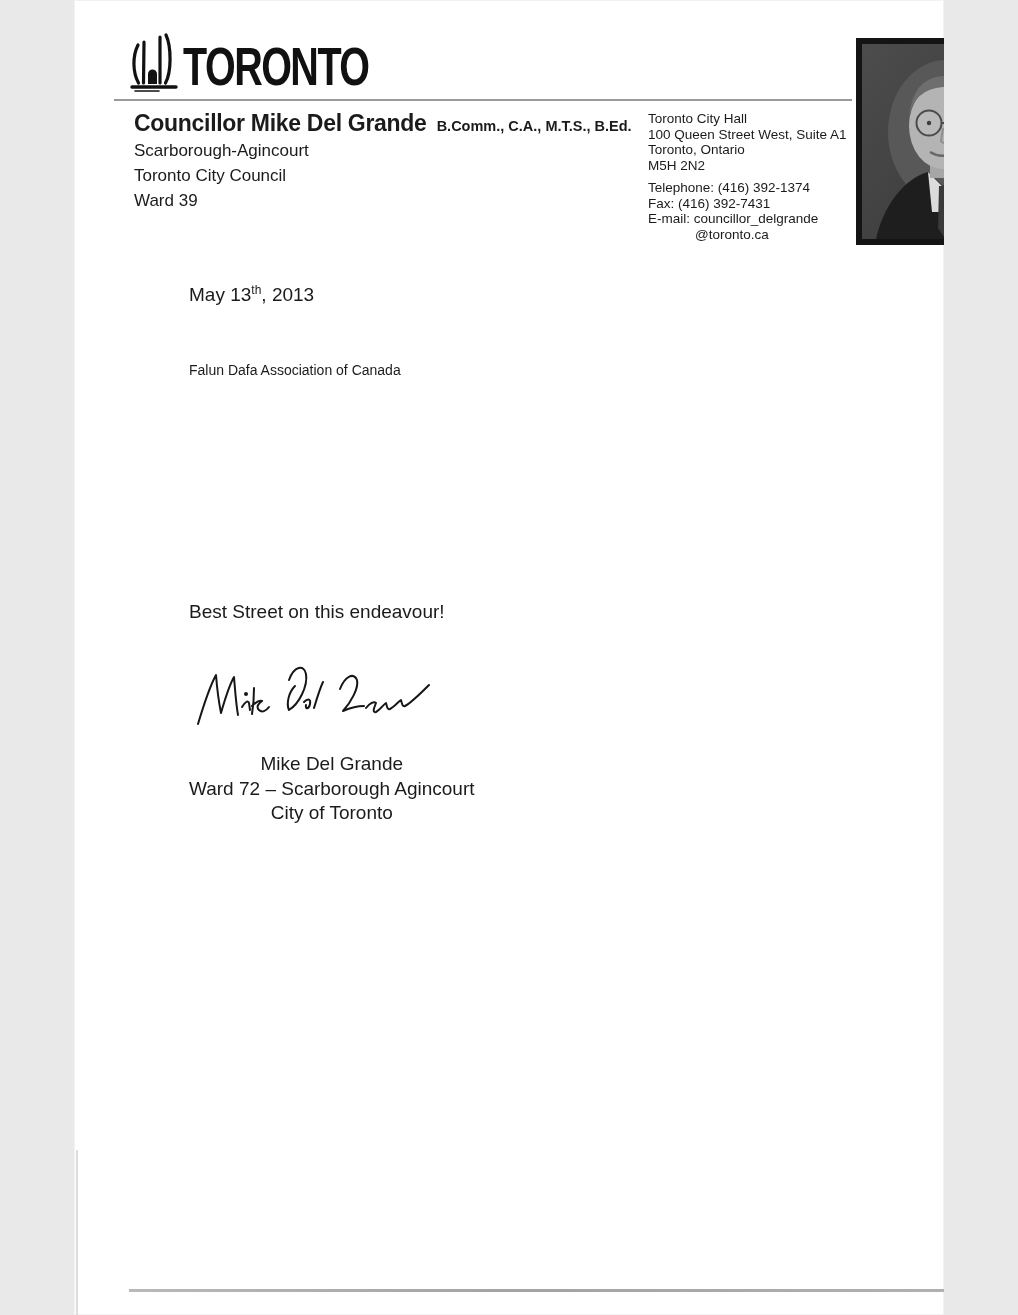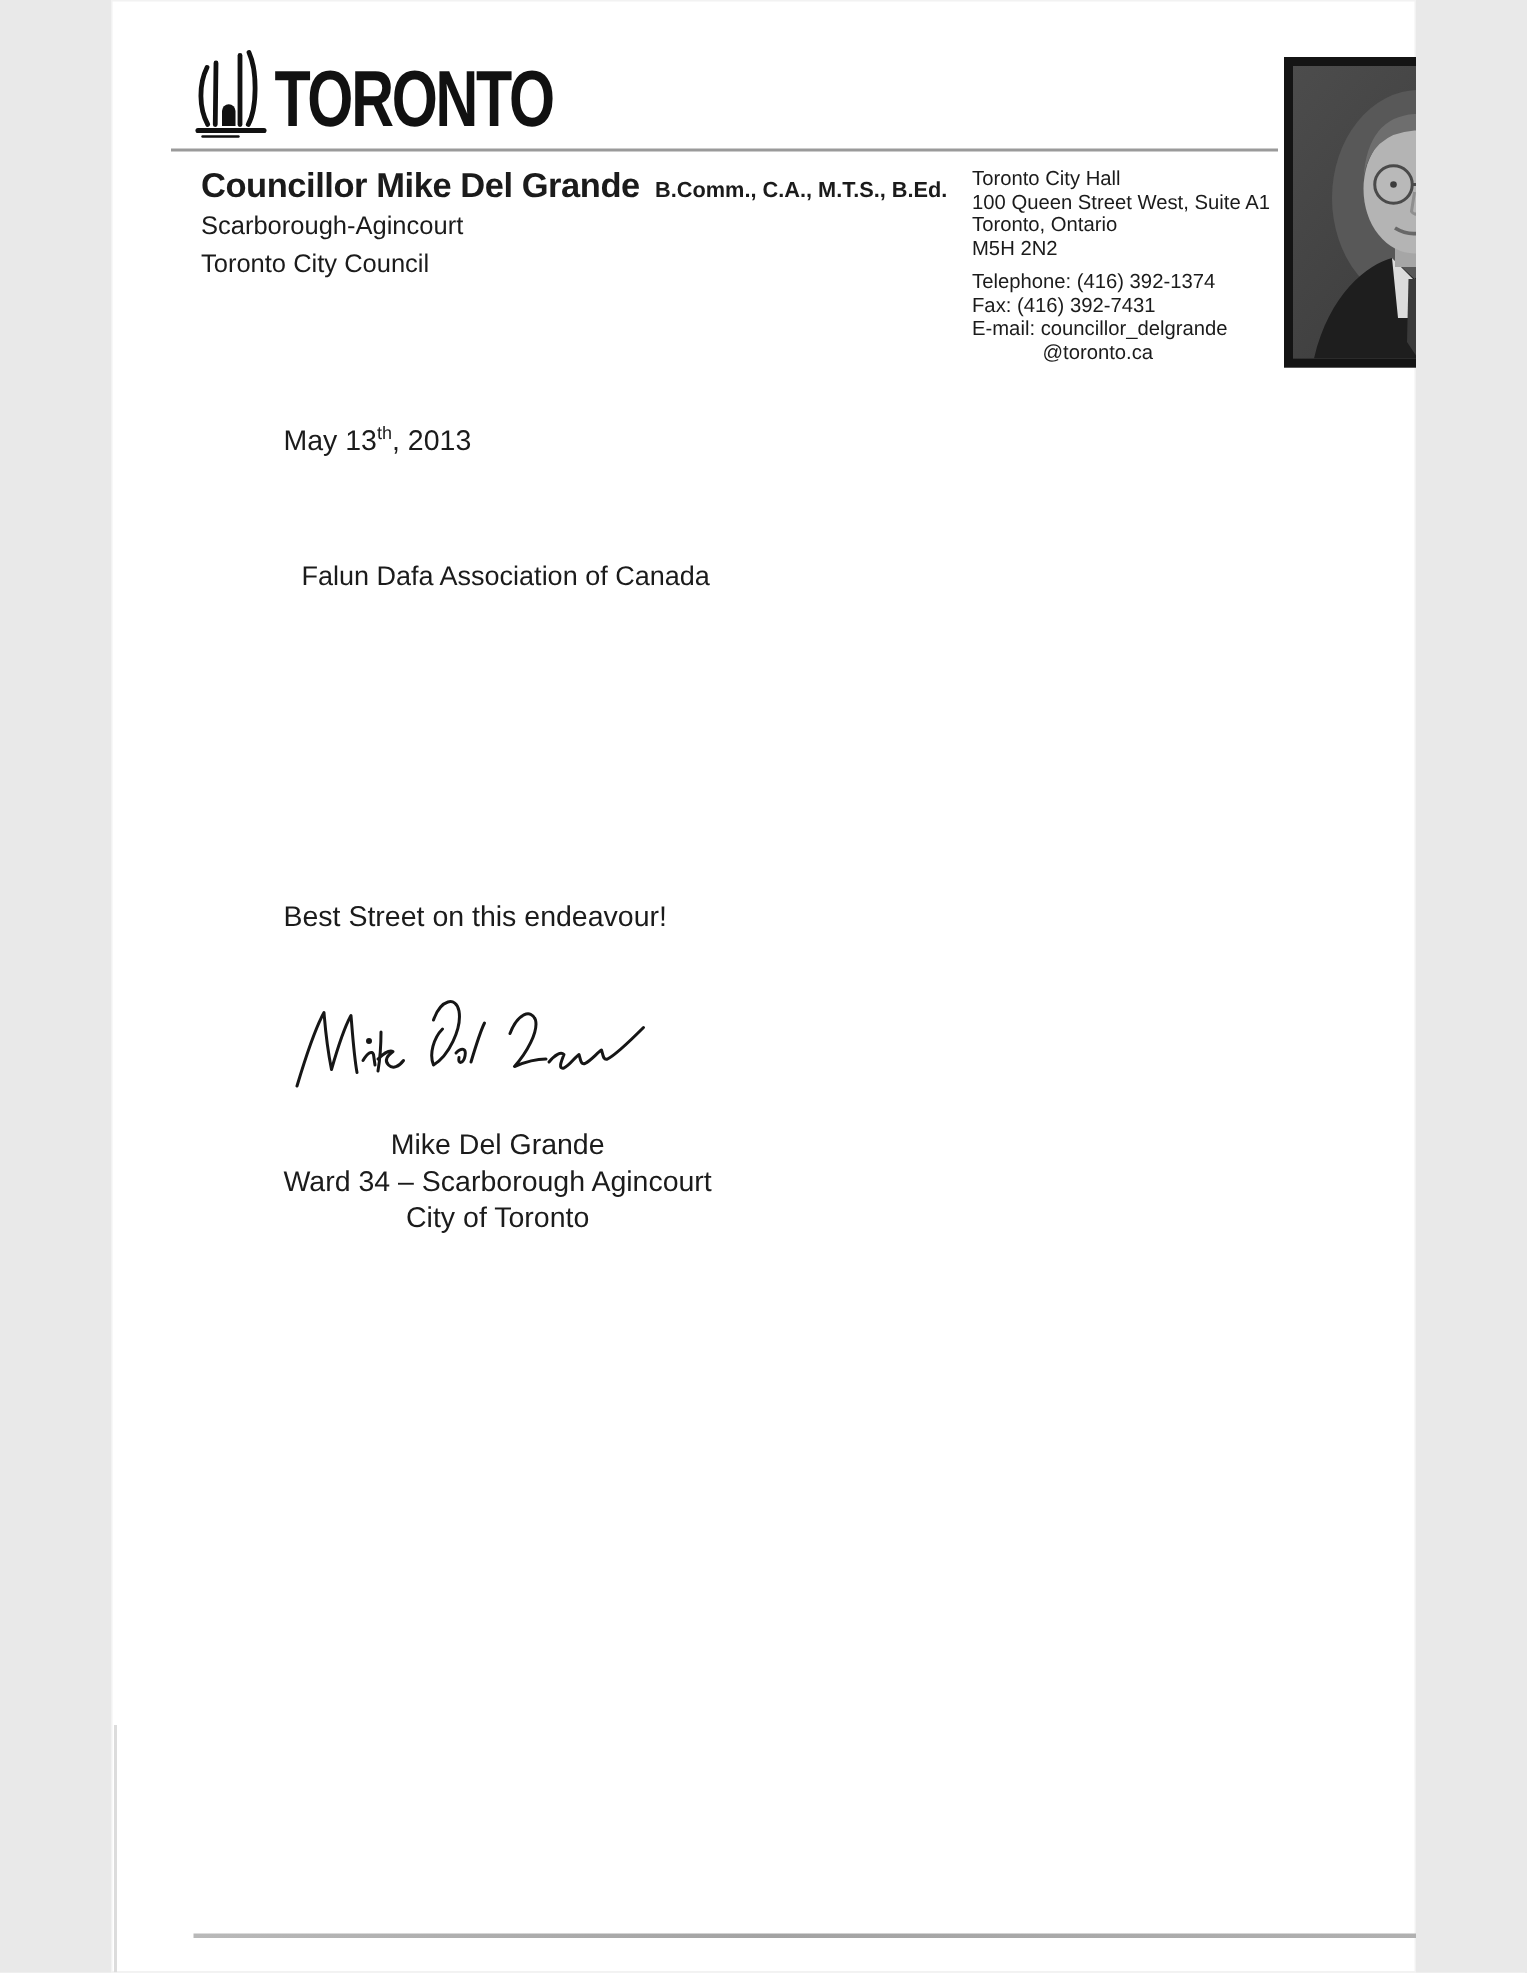--- a/index.html
+++ b/index.html
@@ -37,21 +37,21 @@
   .contact-gap{height:7px;}
   .email-cont{padding-left:47px;}
   .photo{
     position:absolute;left:782px;top:38px;width:173px;height:207px;
     border:6px solid #141414;box-sizing:border-box;background:#454545;
   }
   .photo svg{display:block;width:100%;height:100%;}
   
   .date-line{position:absolute;left:115px;top:284px;font-size:19px;margin:0;}
   .date-line sup{font-size:12px;vertical-align:super;line-height:0;}
-  .recipient{position:absolute;left:115px;top:362px;font-size:18px;margin:12px;}
+  .recipient{position:absolute;left:115px;top:362px;font-size:14px;margin:0;}
   .body-par{
     position:absolute;left:115px;top:505px;width:800px;
     font-size:19px;line-height:26.5px;margin:0;
   }
   .wishes{position:absolute;left:115px;top:601px;font-size:19px;margin:0;}
   .signature{position:absolute;left:118px;top:658px;}
   .signoff{position:absolute;left:115px;top:752px;font-size:19px;line-height:24.5px;text-align:center;}
   
   .scan-edge-bottom{
     position:absolute;left:55px;top:1289px;width:963px;height:3px;
@@ -83,20 +83,21 @@
 
   <div class="header-divider"></div>
 
   <div class="councillor-block">
     <div class="name-line">
       <span>Councillor Mike Del Grande</span>
       <span class="credentials">B.Comm., C.A., M.T.S., B.Ed.</span>
     </div>
     <div class="org-line">Scarborough-Agincourt</div>
     <div class="org-line">Toronto City Council</div>
+    <div class="org-line">Ward 39</div>
   </div>
 
   <div class="contact-block">
     <div>Toronto City Hall</div>
     <div>100 Queen Street West, Suite A1</div>
     <div>Toronto, Ontario</div>
     <div>M5H 2N2</div>
     <div class="contact-gap"></div>
     <div>Telephone: (416) 392-1374</div>
     <div>Fax: (416) 392-7431</div>
@@ -145,20 +146,20 @@
       <path d="M62,30 C62,40 61,50 60,56 M60,48 C64,44 68,42 70,43 C66,46 64,49 67,52 C70,55 74,53 77,49"></path>
       <path d="M97,22 C102,8 112,6 114,16 C116,28 107,46 97,52 C94,45 97,34 103,28"></path>
       <path d="M112,44 C116,40 119,41 118,46 C117,51 113,52 114,47 M122,50 C125,40 128,30 131,24"></path>
       <path d="M148,31 C153,18 162,14 165,22 C167,30 159,44 151,53 C158,50 166,48 172,48"></path>
       <path d="M174,50 C178,45 182,43 184,45 C182,50 180,55 184,54 C188,52 191,47 194,45 C195,48 195,52 198,51 C202,49 206,44 209,42 C210,45 210,49 213,48 C219,45 228,36 237,27"></path>
     </g>
   </svg>
 
   <div class="signoff">
     <div>Mike Del Grande</div>
-    <div>Ward 34 – Scarborough Agincourt</div>
+    <div>Ward 72 – Scarborough Agincourt</div>
     <div>City of Toronto</div>
   </div>
 
   <div class="scan-edge-bottom"></div>
   <div class="scan-edge-left"></div>
 
 </div>
 
 </body></html>

